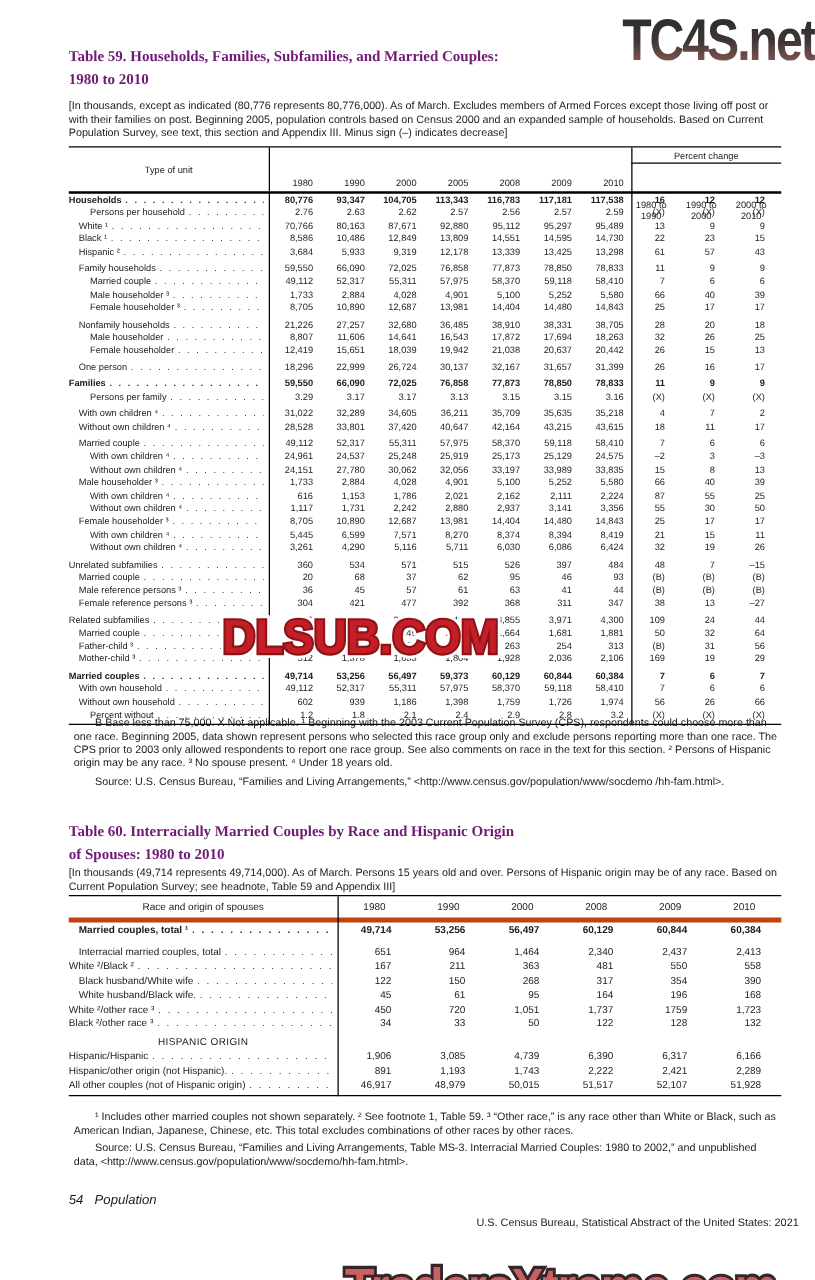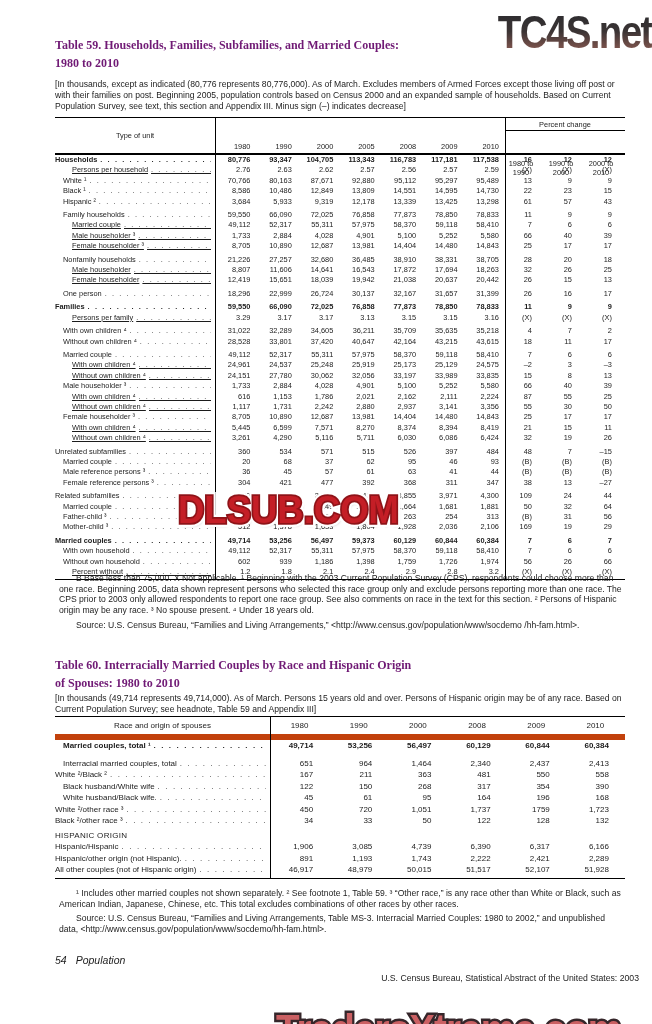--- a/index.html
+++ b/index.html
@@ -14,48 +14,48 @@
   .vl{position:absolute;top:0;bottom:0;width:1px;background:#000;}
   .tbody{border-bottom:1.5px solid #000;padding-bottom:2px;}
   .tr{display:flex;}
   .tr.b{font-weight:bold;}
   .lab{display:flex;overflow:hidden;box-sizing:border-box;padding-right:4px;}
   .lt{white-space:nowrap;}
   .dots{flex:1;overflow:hidden;white-space:nowrap;margin-left:3px;letter-spacing:1.6px;color:#2a2a2a;}
   .vals,.pcts{display:flex;}
   .v,.p{text-align:right;box-sizing:border-box;}
   .lab.i1{padding-left:8px;}
-  .lab.i2{padding-left:17px;text-decoration:underline;}
+  .lab.i2{padding-left:17px;}
   
   .t59{top:117px;}
   .t59 .tr{line-height:10.4px;font-size:7.4px;align-items:flex-end;}
   .t59 .tr.gap{margin-top:3px;}
   .t59 .lab{width:160px;}
   .t59 .v{width:41.43px;padding-right:6px;}
   .t59 .p{width:40px;padding-right:13px;}
   .thead59{height:35px;border-bottom:2px solid #000;display:flex;font-size:7.4px;}
   .th-stub{width:160px;display:flex;align-items:center;justify-content:center;}
   .th-years{width:290px;display:flex;align-items:flex-end;padding-bottom:2px;box-sizing:border-box;}
   .thy{width:41.43px;text-align:right;padding-right:6px;box-sizing:border-box;}
   .th-pct{width:120px;display:flex;flex-direction:column;box-sizing:border-box;gap:28px;}
   .pclab{text-align:center;border-bottom:1px solid #000;padding:2px 0 1px;}
   .pcc-row{flex:1;display:flex;align-items:flex-end;padding-bottom:2px;}
   .pcc{width:40px;text-align:center;padding-right:8px;box-sizing:border-box;line-height:9.4px;}
   .pcc span{display:block;}
   
   .t60{top:716px;}
-  .thead60{height:17px;border-bottom:6px solid #c2410c;display:flex;align-items:center;font-size:8px;}
+  .thead60{height:17px;border-bottom:4px solid #c2410c;display:flex;align-items:center;font-size:8px;}
   .th-stub60{width:215px;text-align:center;box-sizing:border-box;}
   .thy60{width:59.17px;text-align:center;box-sizing:border-box;}
   .t60 .tr{line-height:11.5px;font-size:8px;}
   .t60 .lab{width:215px;}
   .t60 .v{width:59.17px;padding-right:16px;}
   .t60 .tr.gap{margin-top:6px;}
   .t60 .tr.gap2{margin-top:3px;}
-  .t60 .sec{width:215px;text-align:left;letter-spacing:.3px;}
+  .t60 .sec{width:215px;text-align:center;letter-spacing:.3px;}
   
   .fn{position:absolute;left:55px;width:572px;font-size:8.6px;line-height:10.7px;}
   .fn p{margin:4px;text-indent:17px;}
   
   .pgfoot-left{position:absolute;left:55px;top:954px;font-size:10.5px;font-style:italic;}
   .pgfoot-left .sect{margin-left:9px;}
   .credit{position:absolute;right:13px;top:973px;font-size:8.7px;color:#222;}
   
   .wm{position:absolute;pointer-events:none;font-family:"Liberation Sans",sans-serif;white-space:nowrap;}
   .wm-top{right:0px;top:4px;font-weight:bold;font-size:47px;letter-spacing:-2px;
@@ -1051,19 +1051,19 @@
   </div>
 
   <div class="fn" style="top:884px;">
     <p>¹ Includes other married couples not shown separately. ² See footnote 1, Table 59. ³ “Other race,” is any race other than White or Black, such as American Indian, Japanese, Chinese, etc. This total excludes combinations of other races by other races.</p>
     <p>Source: U.S. Census Bureau, “Families and Living Arrangements, Table MS-3. Interracial Married Couples: 1980 to 2002,” and unpublished data, &lt;http://www.census.gov/population/www/socdemo/hh-fam.html&gt;.</p>
   </div>
 
   <div class="pgfoot-left">
     <span>54</span><span class="sect">Population</span>
   </div>
-  <div class="credit">U.S. Census Bureau, Statistical Abstract of the United States: 2003</div>
+  <div class="credit">U.S. Census Bureau, Statistical Abstract of the United States: 2021</div>
 
   <div class="wm wm-top">TC4S.net</div>
   <div class="wm wm-mid outline2" data-text="DLSUB.COM">DLSUB.COM</div>
   <div class="wm wm-bot outline2" data-text="TradersXtreme.com">TradersXtreme.com</div>
 
 </div>
 
 </body></html>

